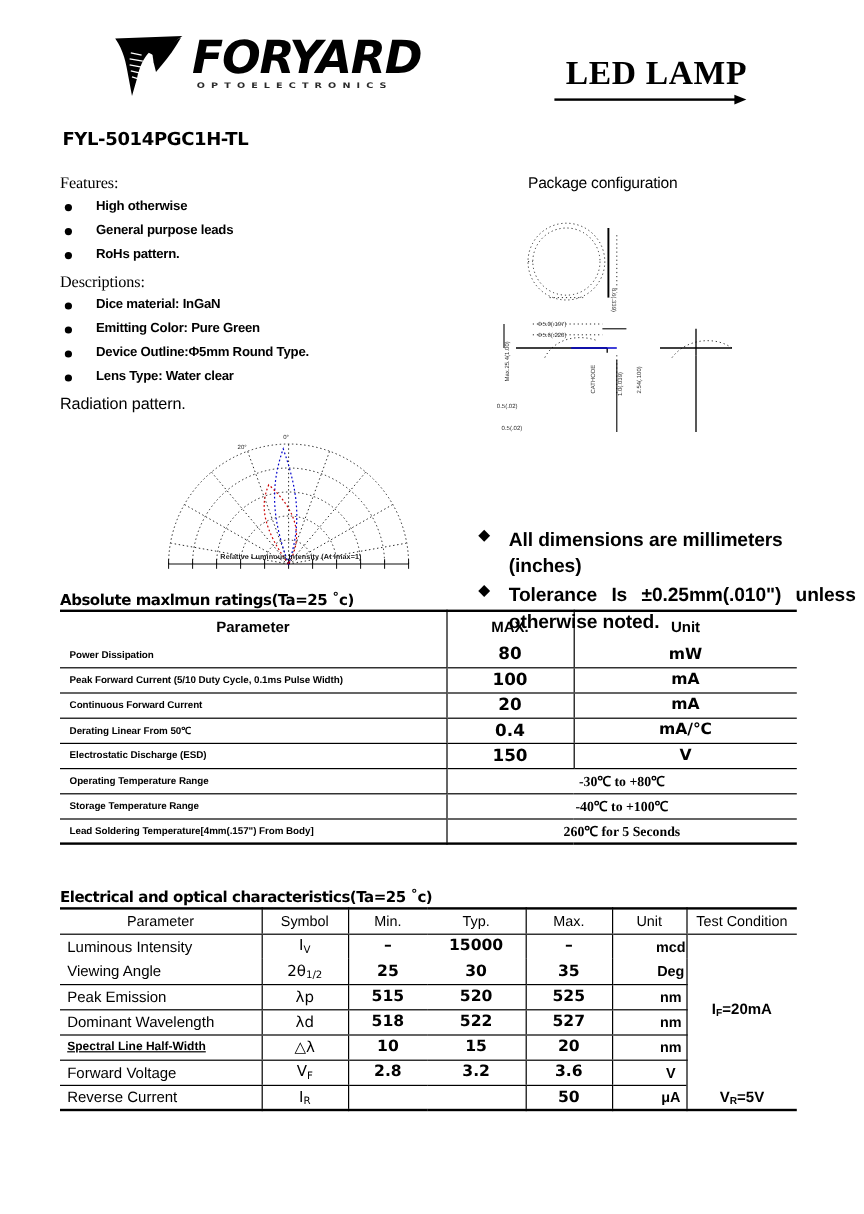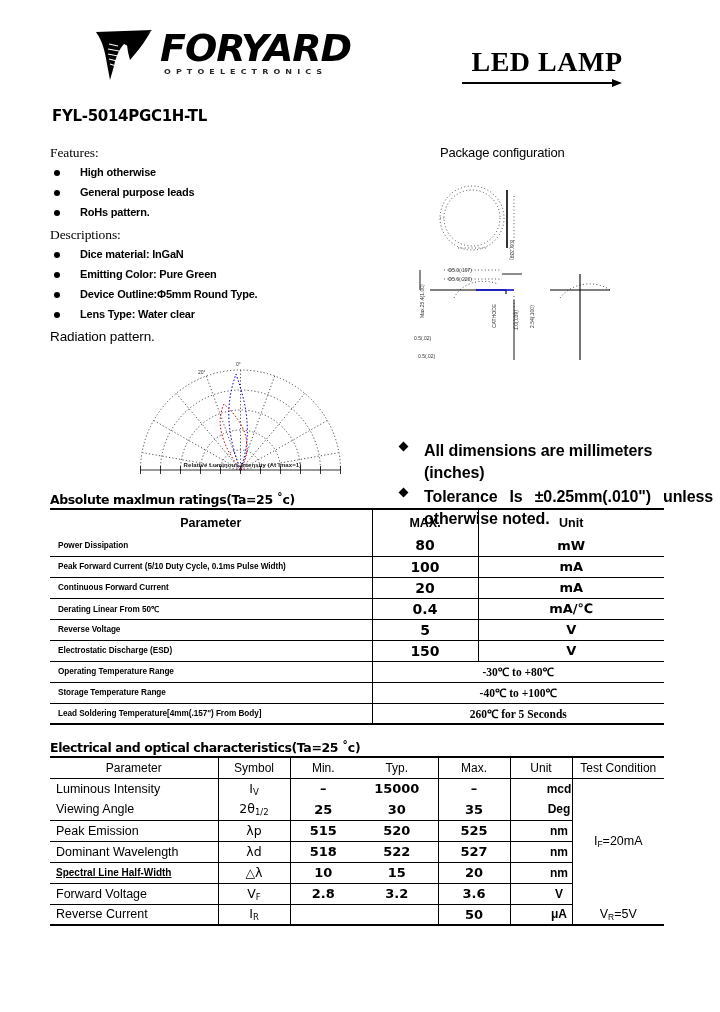--- a/index.html
+++ b/index.html
@@ -183,21 +183,21 @@
   .eo-tbl td.ep.sm { font-size: 10px; font-weight: bold; text-decoration: underline; }
   .eo-tbl td.ev {
     font-size: 13px; font-weight: bold;
     font-family: "DejaVu Sans", sans-serif;
   }
   .eo-tbl td.esym {
     font-size: 12.5px; font-weight: normal;
     font-family: "DejaVu Sans", sans-serif;
   }
   .eo-tbl td.eu { font-size: 12px; font-weight: bold; padding-left: 36px; }
-  .eo-tbl td.etc { font-size: 12.5px; font-weight: normal; }
+  .eo-tbl td.etc { font-size: 12.5px; font-weight: bold; }
   sub { font-size: 0.68em; vertical-align: -0.22em; }
 
   .ec-p  { width: 168px; }
   .ec-s  { width: 72px; }
   .ec-mn { width: 66px; }
   .ec-tp { width: 82px; }
   .ec-mx { width: 72px; }
   .ec-u  { width: 62px; }
   .ec-tc { width: 92px; }
 </style>
@@ -375,25 +375,20 @@
           <td class="param">Continuous Forward Current</td>
           <td class="val cdiv">20</td>
           <td class="unit cdiv">mA</td>
         </tr>
         <tr>
           <td class="param">Derating Linear From 50℃</td>
           <td class="val cdiv">0.4</td>
           <td class="unit cdiv">mA/℃</td>
         </tr>
         <tr>
-          <td class="param">Reverse Voltage</td>
-          <td class="val cdiv">5</td>
-          <td class="unit cdiv">V</td>
-        </tr>
-        <tr>
           <td class="param">Electrostatic Discharge (ESD)</td>
           <td class="val cdiv">150</td>
           <td class="unit cdiv">V</td>
         </tr>
         <tr>
           <td class="param">Operating Temperature Range</td>
           <td class="span cdiv" colspan="2">-30℃ to +80℃</td>
         </tr>
         <tr>
           <td class="param">Storage Temperature Range</td>

